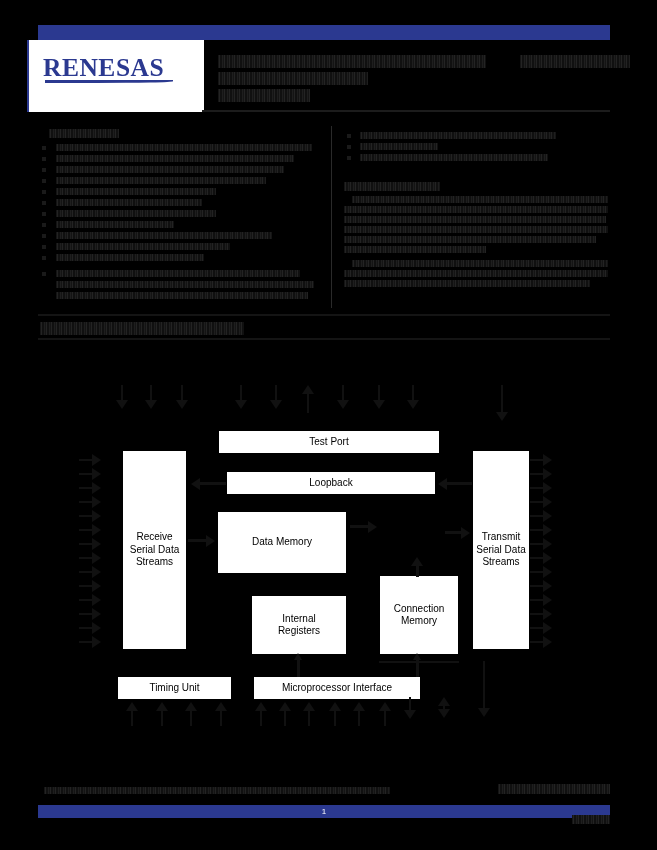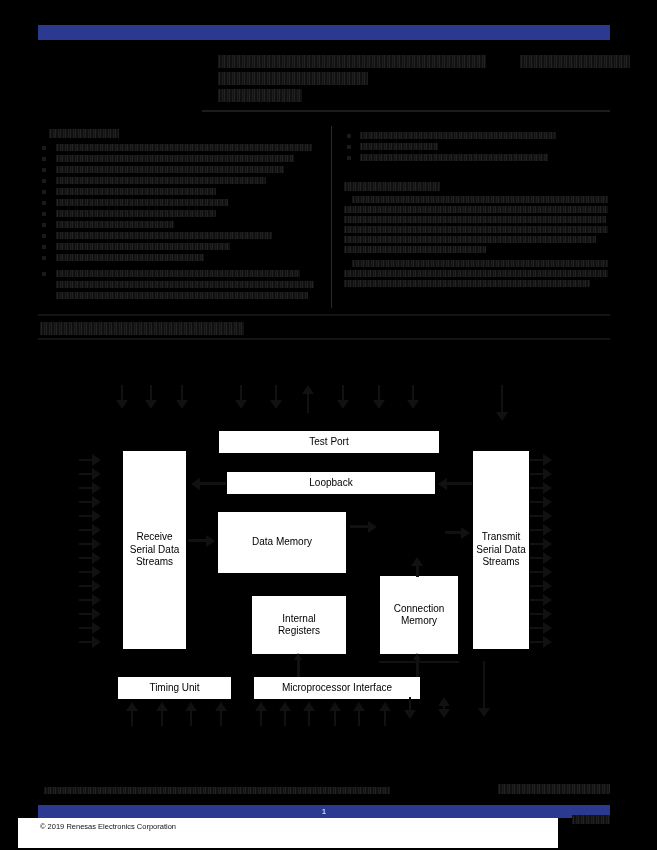--- a/index.html
+++ b/index.html
@@ -161,25 +161,29 @@
     font-family: "Liberation Sans", sans-serif;
   }
 </style>
 </head>
 <body>
 
 <div id="page">
 
   <div class="top-bar"></div>
 
+  <div class="logo-box">
+    <div class="logo-text">RENESAS</div>
+    <div class="logo-underline"></div>
+  </div>
 
   <div class="title-area">
     <div class="redact hdr" style="left:0px;top:0px;width:268px;">3.3 VOLT TIME SLOT INTERCHANGE</div>
     <div class="redact hdr" style="left:0px;top:17px;width:150px;">DIGITAL SWITCH</div>
-    <div class="redact hdr" style="left:0px;top:34px;width:84px;">2048 x 2048</div>
+    <div class="redact hdr" style="left:0px;top:34px;width:92px;">2048 x 2048</div>
     <div class="redact hdr" style="left:302px;top:0px;width:110px;">ADVANCE INFO</div>
   </div>
   <div class="rule-under-title"></div>
 
   <div class="col-divider"></div>
 
   <div class="redact head" style="left:49px;top:129px;width:70px;">FEATURES</div>
 
   <div class="bullet" style="left:42px;top:146px;"></div>
   <div class="redact line" style="left:56px;top:144px;width:256px;">Non-blocking switching capability for up to 2048 x 2048 channels</div>
@@ -190,21 +194,21 @@
   <div class="bullet" style="left:42px;top:168px;"></div>
   <div class="redact line" style="left:56px;top:166px;width:228px;">Per-channel variable or constant throughput delay</div>
 
   <div class="bullet" style="left:42px;top:179px;"></div>
   <div class="redact line" style="left:56px;top:177px;width:210px;">Automatic frame offset delay measurement</div>
 
   <div class="bullet" style="left:42px;top:190px;"></div>
   <div class="redact line" style="left:56px;top:188px;width:160px;">Per-stream frame and clock offset programming</div>
 
   <div class="bullet" style="left:42px;top:201px;"></div>
-  <div class="redact line" style="left:56px;top:199px;width:172px;">Connection memory block programming</div>
+  <div class="redact line" style="left:56px;top:199px;width:146px;">Connection memory block programming</div>
 
   <div class="bullet" style="left:42px;top:212px;"></div>
   <div class="redact line" style="left:56px;top:210px;width:160px;">Per-channel high impedance output control</div>
 
   <div class="bullet" style="left:42px;top:223px;"></div>
   <div class="redact line" style="left:56px;top:221px;width:118px;">Per-channel message mode for microprocessor</div>
 
   <div class="bullet" style="left:42px;top:234px;"></div>
   <div class="redact line" style="left:56px;top:232px;width:216px;">Microprocessor interface bus width of 8 or 16 bits</div>
 
@@ -422,18 +426,15 @@
 
   </div>
 
   <div class="redact line" style="left:44px;top:787px;width:346px;"></div>
   <div class="redact line" style="left:498px;top:784px;width:112px;height:10px;">DATASHEET  REV</div>
 
   <div class="page-bar">
     <span>1</span>
   </div>
 
-  <div class="copyright-box">
-    <div class="copyright-text">© 2019 Renesas Electronics Corporation</div>
-  </div>
   <div class="redact line" style="left:572px;top:815px;width:38px;height:9px;"></div>
 
 </div>
 
 </body></html>

